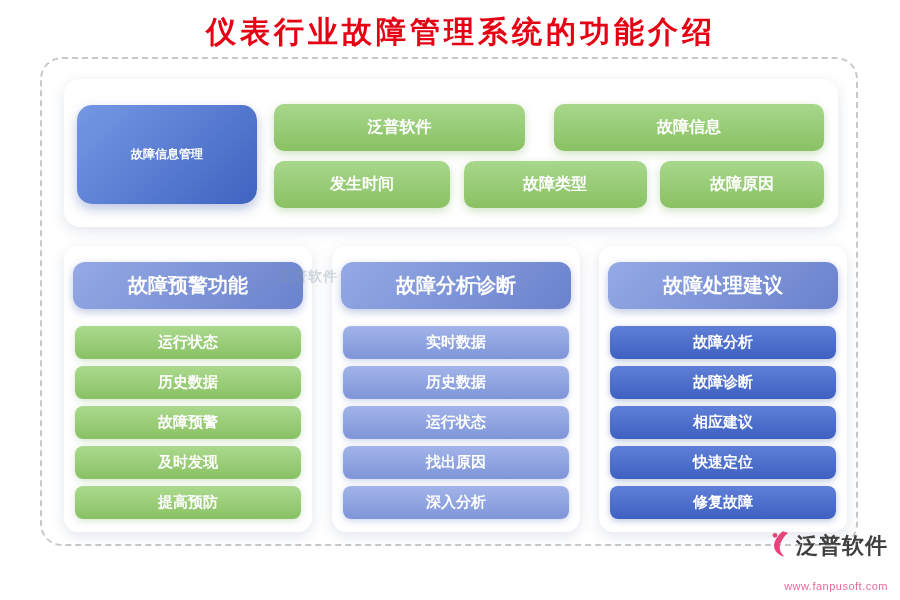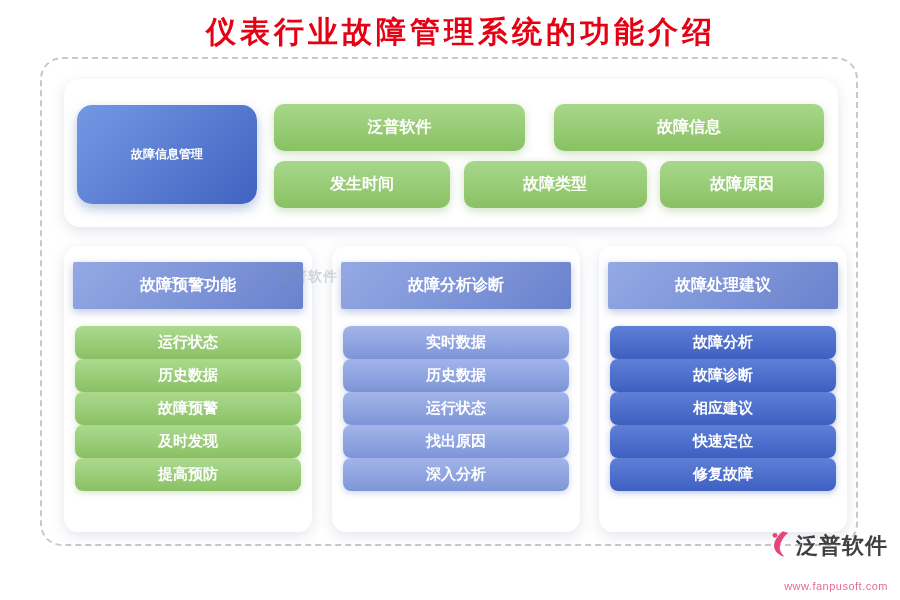--- a/index.html
+++ b/index.html
@@ -55,30 +55,30 @@
     box-shadow: 0 3px 8px rgba(120,170,90,0.35);
   }
   .w-251 { width: 251px; } .w-270 { width: 270px; }
   .w-176 { width: 176px; } .w-183 { width: 183px; } .w-164 { width: 164px; }
 
   .col-panel { top: 187px; width: 248px; height: 286px; border-radius: 14px; }
   .col-1 { left: 22px; } .col-2 { left: 290px; } .col-3 { left: 557px; }
 
   .col-header {
     position: absolute; left: 9px; top: 16px; width: 230px; height: 47px;
-    border-radius: 2px;
+    border-radius: 12px;
     background: linear-gradient(135deg, #94a9e4 0%, #6a82cd 100%);
     display: flex; align-items: center; justify-content: center;
-    color: #fff; font-weight: bold; font-size: 16px;
+    color: #fff; font-weight: bold; font-size: 20px;
     box-shadow: 0 3px 9px rgba(90,110,180,0.38);
   }
 
   .col-items {
     position: absolute; left: 11px; top: 80px; width: 226px;
-    display: flex; flex-direction: column;  justify-content: flex-end;
+    display: flex; flex-direction: column; gap: 7px; justify-content: flex-end;
   }
   .col-item {
     height: 33px; border-radius: 8px;
     display: flex; align-items: center; justify-content: center;
     color: #fff; font-weight: bold; font-size: 15px;
   }
   .item-green { background: linear-gradient(180deg, #abd98e 0%, #8ac164 100%); box-shadow: 0 2px 6px rgba(120,170,90,0.30); }
   .item-peri  { background: linear-gradient(180deg, #a2b4e9 0%, #7e95d8 100%); box-shadow: 0 2px 6px rgba(100,120,190,0.30); }
   .item-blue  { background: linear-gradient(180deg, #5f7fd7 0%, #3e60c1 100%); box-shadow: 0 2px 6px rgba(60,90,170,0.35); }
 

